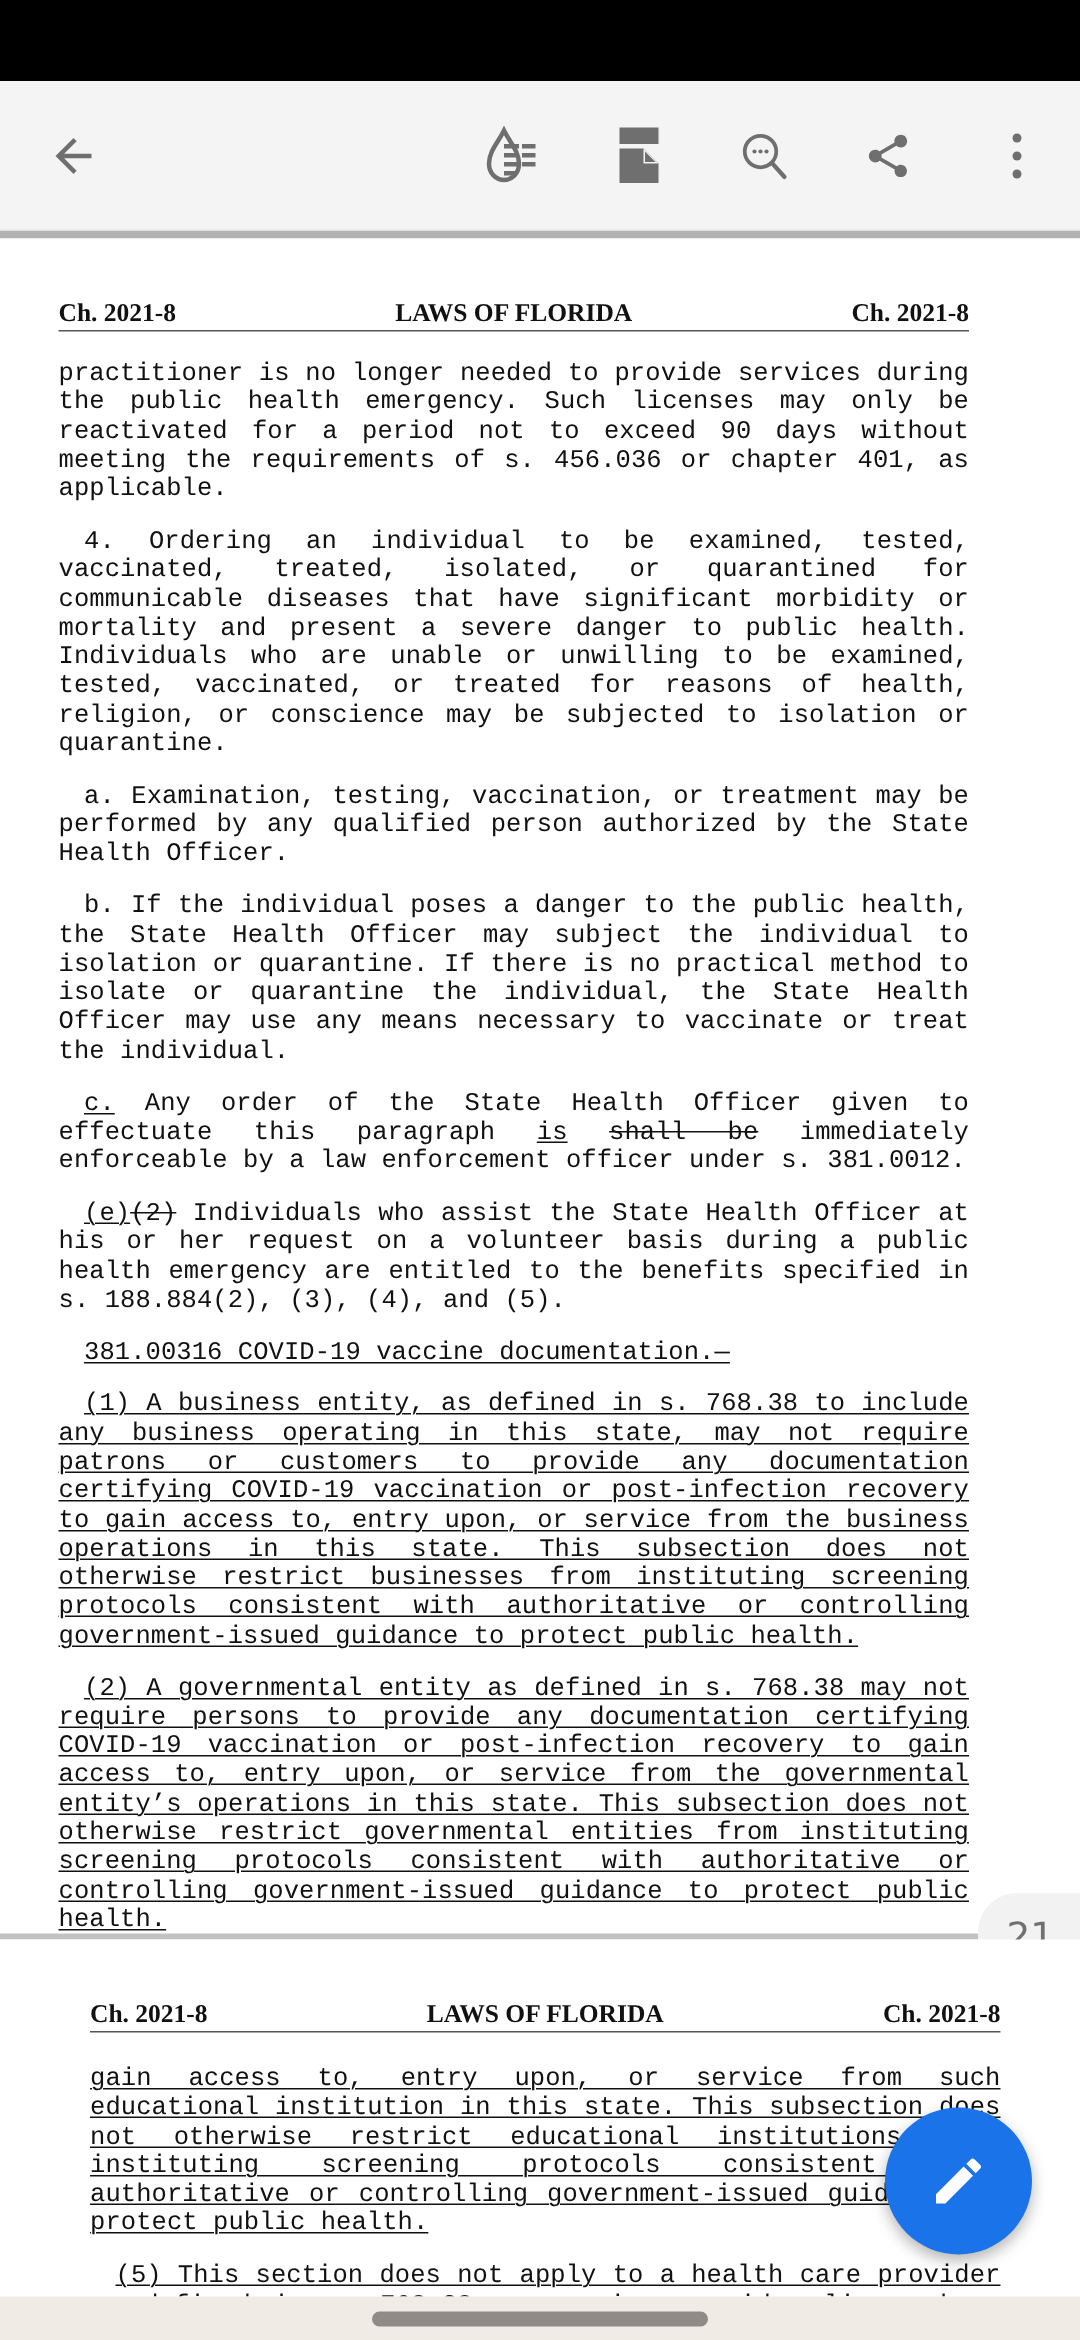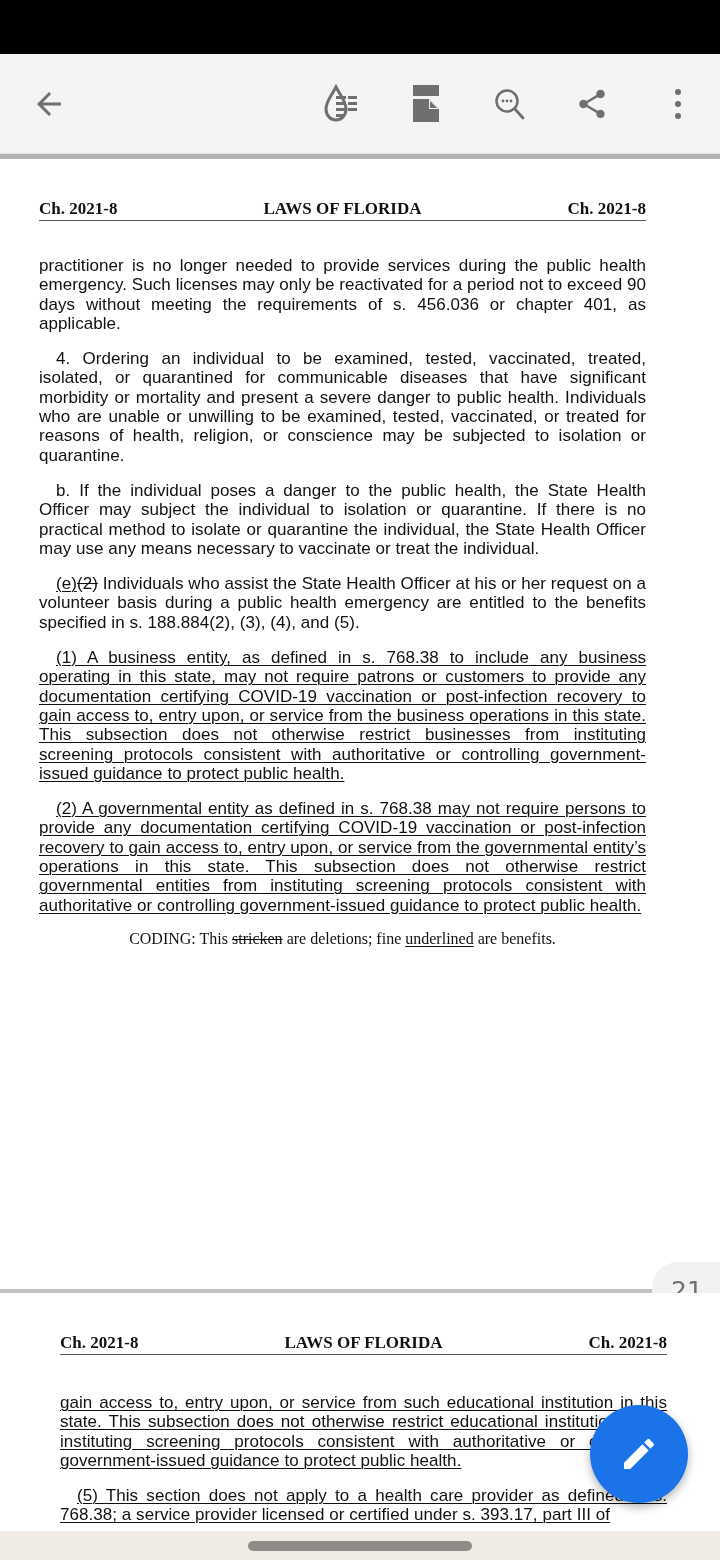--- a/index.html
+++ b/index.html
@@ -10,21 +10,21 @@
 
   .toolbar { position: absolute; left: 0; top: 54px; width: 720px; height: 100px; background: #f4f4f4; border-bottom: 1px solid #e2e2e2; }
   .toolbar-shadow { position: absolute; left: 0; top: 154px; width: 720px; height: 5px; background: #b2b2b2; }
   .tb-btn { position: absolute; top: 26px; width: 48px; height: 48px; display: flex; align-items: center; justify-content: center; cursor: pointer; }
   .tb-btn svg { display: block; }
 
   .page { position: absolute; left: 0; width: 720px; background: #fff; }
   .page-inner { position: absolute; }
   .page-header { display: flex; justify-content: space-between; align-items: baseline; font-family: "Liberation Serif", serif; font-weight: bold; font-size: 17px; border-bottom: 1.5px solid #555; padding-bottom: 1px; height: 22px; line-height: 20px; }
 
-  .para { font-family: Liberation Sans, sans-serif; font-size: 17px; line-height: 19.3px; text-align: justify; text-align-last: left; margin-bottom: 15.5px; letter-spacing: 0.05px; margin-top: 16px; }
+  .para { font-family: Liberation Mono, monospace; font-size: 17px; line-height: 19.3px; text-align: justify; text-align-last: left; margin-bottom: 15.5px; letter-spacing: 0.05px; }
   .indent { text-indent: 17px; }
   .u { text-decoration: underline; text-decoration-thickness: 1px; text-underline-offset: 2px; }
   .s { text-decoration: line-through; }
 
   .page-footer { text-align: center; font-family: "Liberation Serif", serif; font-size: 16px; line-height: 17px; }
 
   .page-divider { position: absolute; left: 0; top: 1289px; width: 720px; height: 4px; background: #c2c2c2; }
   .page-counter { position: absolute; left: 652px; top: 1262px; width: 80px; height: 56px; background: #f2f2f2; border-radius: 26px 0 0 26px; font-family: "DejaVu Sans", sans-serif; font-size: 25px; color: #707070; display: flex; align-items: center; padding-left: 19px; }
 
   .fab { position: absolute; left: 590px; top: 1405px; width: 98px; height: 98px; border-radius: 50%; background: #1a73e8; box-shadow: 0 4px 10px rgba(0,0,0,0.3); display: flex; align-items: center; justify-content: center; cursor: pointer; }
@@ -90,22 +90,25 @@
 <div class="page" style="top:159px; height:1130px;">
   <div class="page-inner" style="left:39px; top:40px; width:607px;">
     <div class="page-header">
       <span>Ch. 2021-8</span>
       <span>LAWS OF FLORIDA</span>
       <span>Ch. 2021-8</span>
     </div>
     <div style="height:19px;"></div>
     <p class="para">practitioner is no longer needed to provide services during the public health emergency. Such licenses may only be reactivated for a period not to exceed 90 days without meeting the requirements of s. 456.036 or chapter 401, as applicable.</p>
     <p class="para indent">4.  Ordering an individual to be examined, tested, vaccinated, treated, isolated, or quarantined for communicable diseases that have significant morbidity or mortality and present a severe danger to public health. Individuals who are unable or unwilling to be examined, tested, vaccinated, or treated for reasons of health, religion, or conscience may be subjected to isolation or quarantine.</p>
+    <p class="para indent">a.  Examination, testing, vaccination, or treatment may be performed by any qualified person authorized by the State Health Officer.</p>
     <p class="para indent">b.  If the individual poses a danger to the public health, the State Health Officer may subject the individual to isolation or quarantine. If there is no practical method to isolate or quarantine the individual, the State Health Officer may use any means necessary to vaccinate or treat the individual.</p>
+    <p class="para indent"><span class="u">c.</span><span> Any order of the State Health Officer given to effectuate this paragraph </span><span class="u">is</span><span> </span><span class="s">shall be</span><span> immediately enforceable by a law enforcement officer under s. 381.0012.</span></p>
     <p class="para indent"><span class="u">(e)</span><span class="s">(2)</span><span>  Individuals who assist the State Health Officer at his or her request on a volunteer basis during a public health emergency are entitled to the benefits specified in s. 188.884(2), (3), (4), and (5).</span></p>
+    <p class="para indent"><span class="u">381.00316   COVID-19 vaccine documentation.—</span></p>
     <p class="para indent"><span class="u">(1)  A business entity, as defined in s. 768.38 to include any business operating in this state, may not require patrons or customers to provide any documentation certifying COVID-19 vaccination or post-infection recovery to gain access to, entry upon, or service from the business operations in this state. This subsection does not otherwise restrict businesses from instituting screening protocols consistent with authoritative or controlling government-issued guidance to protect public health.</span></p>
     <p class="para indent"><span class="u">(2)  A governmental entity as defined in s. 768.38 may not require persons to provide any documentation certifying COVID-19 vaccination or post-infection recovery to gain access to, entry upon, or service from the governmental entity’s operations in this state. This subsection does not otherwise restrict governmental entities from instituting screening protocols consistent with authoritative or controlling government-issued guidance to protect public health.</span></p>
     <div class="page-footer">
       <div><span>CODING: This </span><span class="s">stricken</span><span> are deletions; fine </span><span class="u">underlined</span><span> are benefits.</span></div>
     </div>
   </div>
 </div>
 
 <div class="page-divider"></div>
 <div class="page-counter">21</div>

